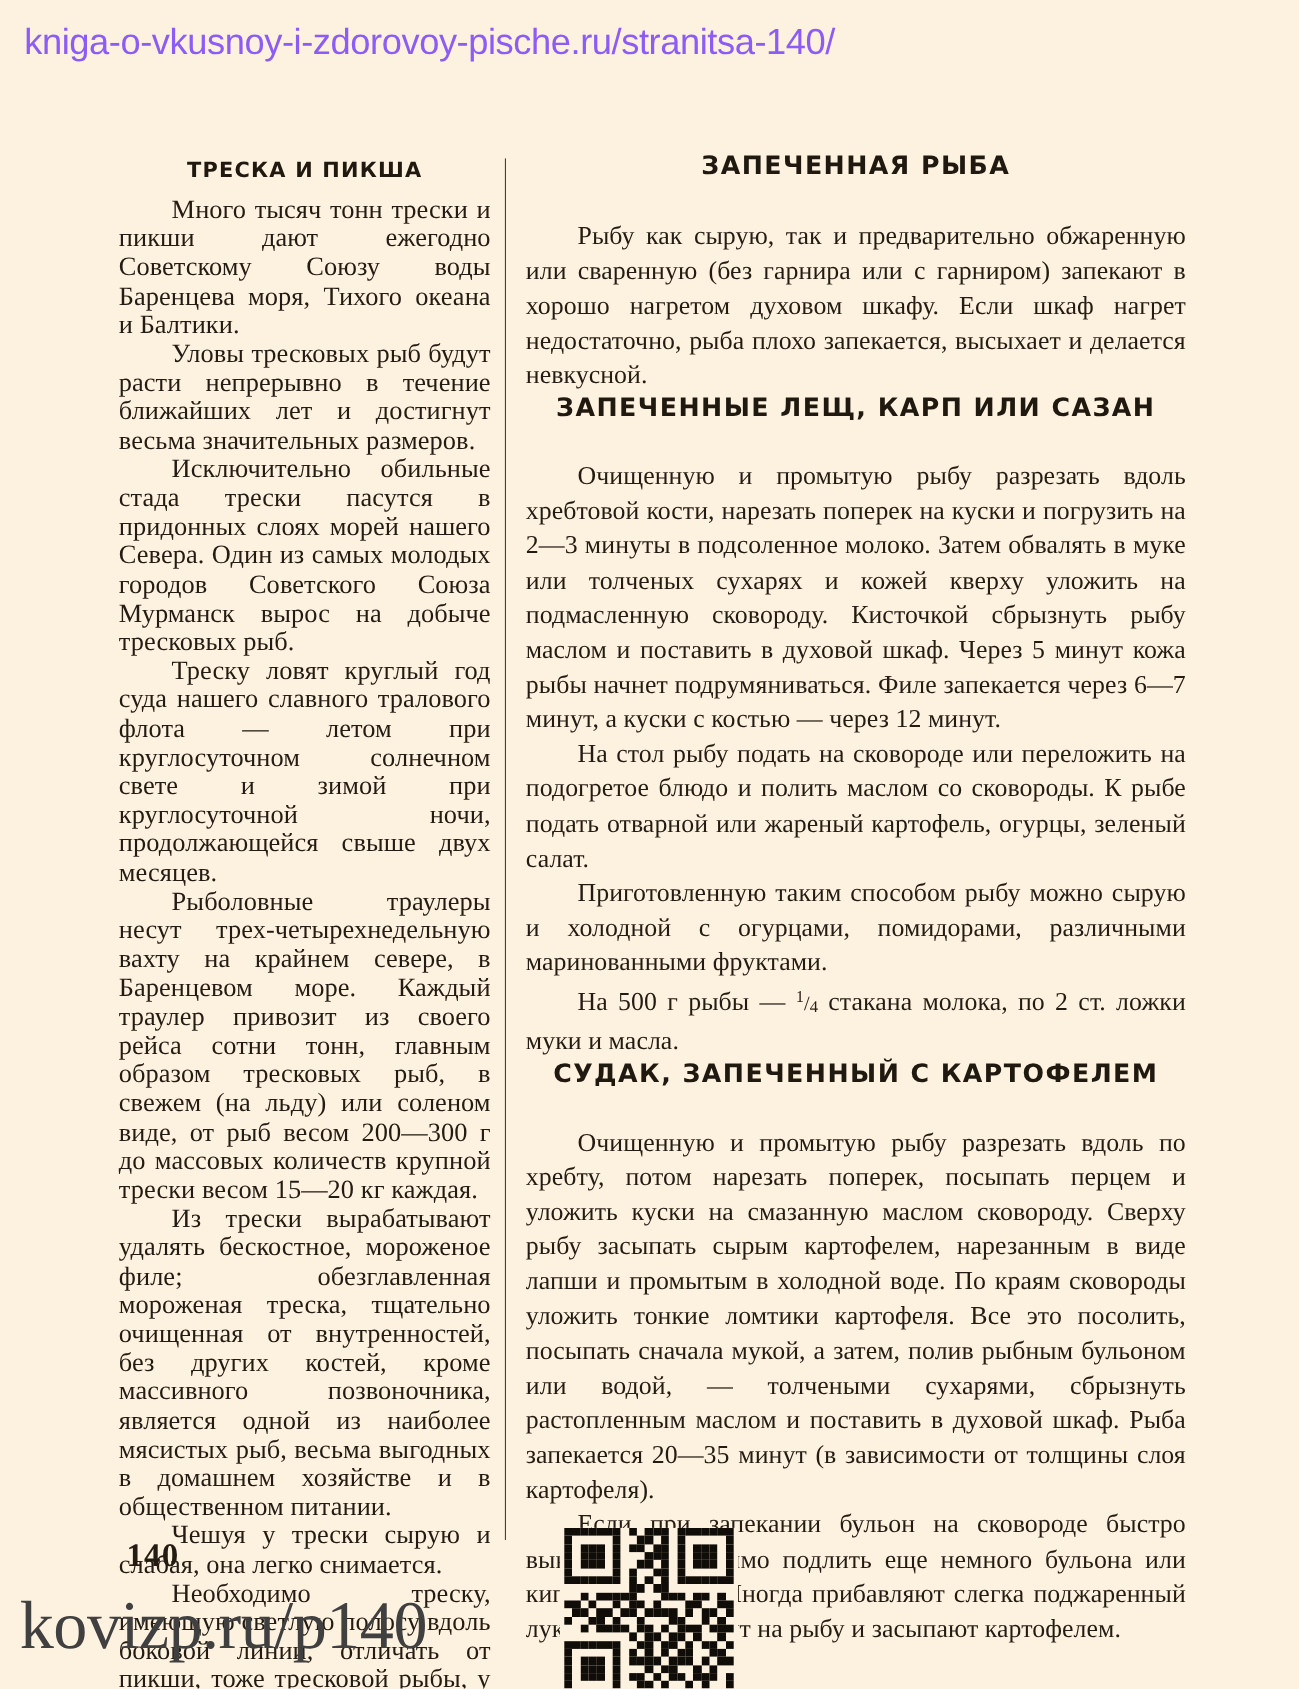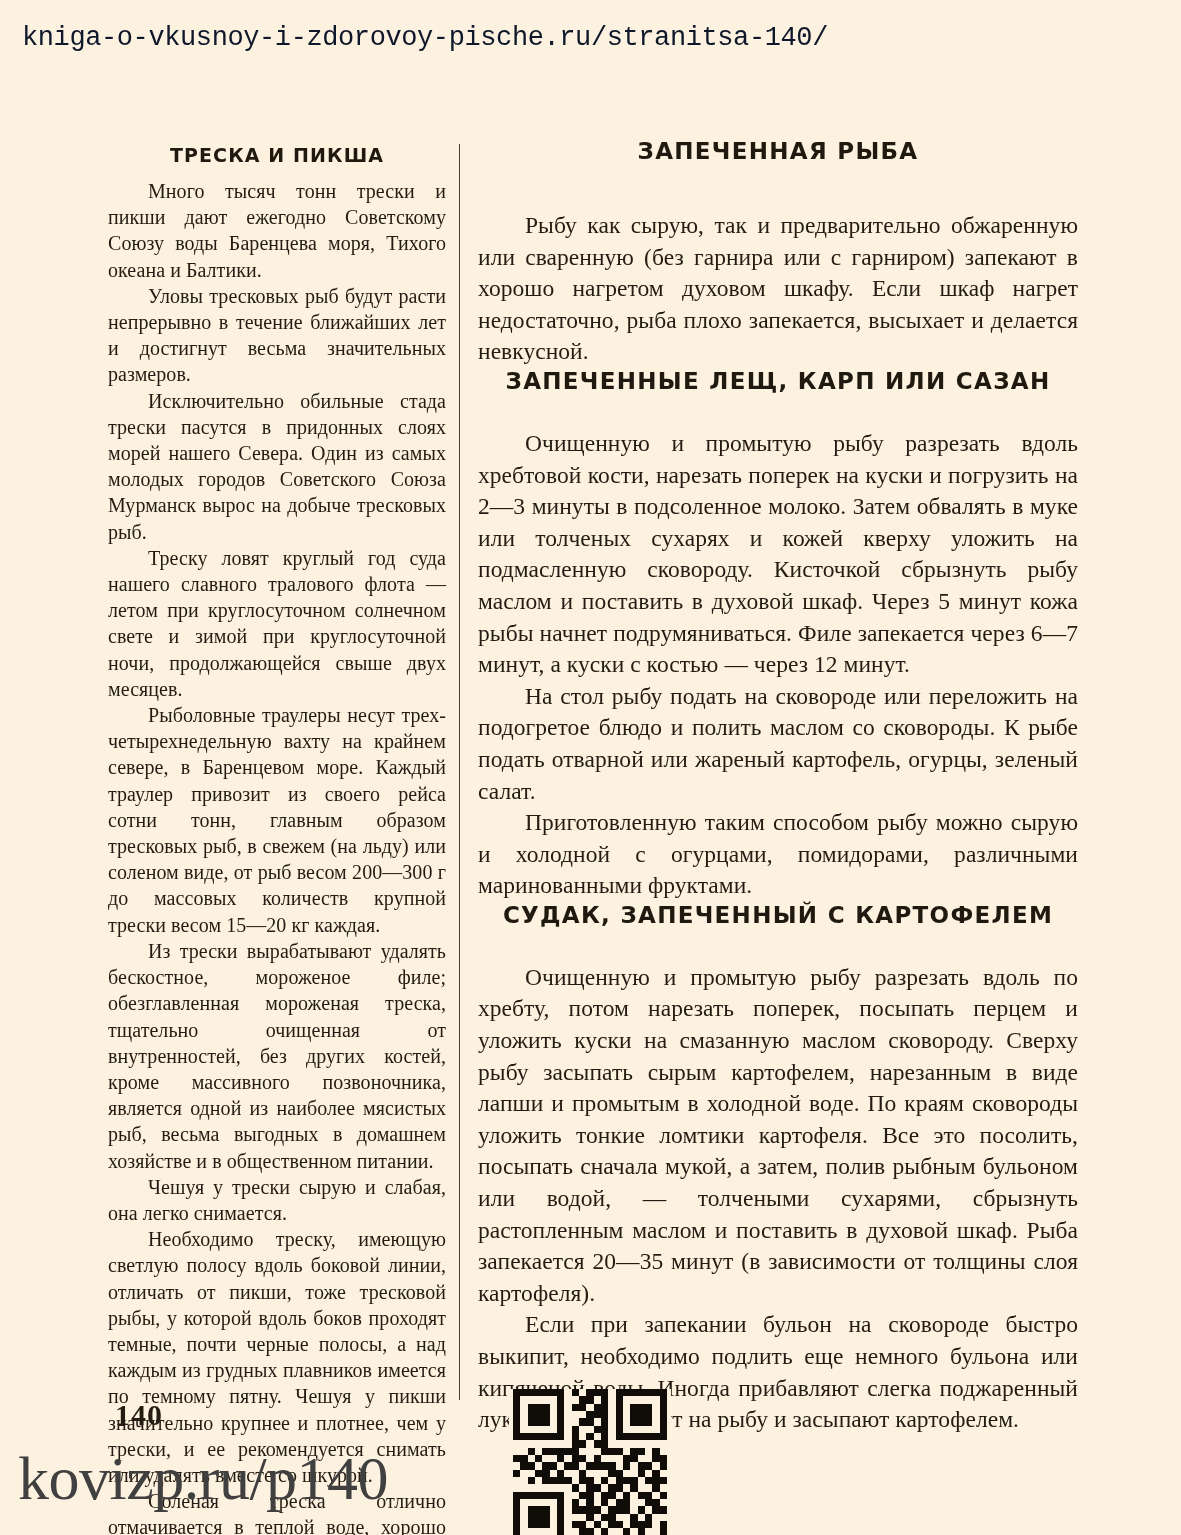--- a/index.html
+++ b/index.html
@@ -14,25 +14,25 @@
     color: #1f1a14;
     position: relative;
     overflow: hidden;
   }
 
   
   .header-url {
     position: absolute;
     left: 22px;
     top: 18px;
-    font-family: Liberation Mono, monospace;
-    font-size: 27px;
+    font-family: Liberation Sans, sans-serif;
+    font-size: 33px;
     line-height: 40px;
     letter-spacing: -0.4px;
-    color: #0f172a;
+    color: #8b5cf6;
     white-space: nowrap;
   }
 
   
   .page {
     position: absolute;
     left: 0;
     top: 130px;
     width: 1004px;
     height: 1270px;
@@ -71,33 +71,33 @@
   }
   .col-left h2.sect {
     font-size: 19px;
     letter-spacing: 1.1px;
     margin-bottom: 12px;
   }
   .col-right h2.sect {
     font-size: 23px;
     letter-spacing: 1.3px;
   }
-  .col-right h2.sect.first { margin-bottom: 46px; }
+  .col-right h2.sect.first { margin-bottom: 36px; }
   .col-right h2.sect.mid { margin-bottom: 34px; }
 
   
   p.para {
     margin: 0;
     text-align: justify;
     text-indent: 2.0em;
     hyphens: manual;
     color: #241c12;
   }
   .col-left p.para {
-    font-size: 20px;
+    font-size: 24px;
     line-height: 26.2px;
     letter-spacing: 0.05px;
   }
   .col-right p.para {
     font-size: 23.5px;
     line-height: 31.6px;
     letter-spacing: 0.05px;
   }
 
   .frac { font-size: 0.78em; }
@@ -178,20 +178,21 @@
     <h2 class="sect first">ЗАПЕЧЕННАЯ РЫБА</h2>
 
     <p class="para">Рыбу как сырую, так и предварительно обжаренную или сваренную (без гарнира или с гарниром) запекают в хорошо нагретом духовом шкафу. Если шкаф нагрет недостаточно, рыба плохо запекается, высыхает и делается невкусной.</p>
 
     <h2 class="sect mid">ЗАПЕЧЕННЫЕ ЛЕЩ, КАРП ИЛИ САЗАН</h2>
 
     <p class="para">Очищенную и промытую рыбу разрезать вдоль хребтовой кости, нарезать поперек на куски и погрузить на 2—3 минуты в подсоленное молоко. Затем обвалять в муке или толченых сухарях и кожей кверху уложить на подмасленную сковороду. Кисточкой сбрызнуть рыбу маслом и поставить в духовой шкаф. Через 5 минут кожа рыбы начнет подрумяниваться. Филе запекается через 6—7 минут, а куски с костью — через 12 минут.</p>
     <p class="para">На стол рыбу подать на сковороде или переложить на подогретое блюдо и полить маслом со сковороды. К рыбе подать отварной или жареный картофель, огурцы, зеленый салат.</p>
     <p class="para">Приготовленную таким способом рыбу можно сырую и холодной с огурцами, помидорами, различными маринованными фруктами.</p>
 
+    <p class="para"><span>На 500 г рыбы — </span><span class="frac"><sup>1</sup>/<sub>4</sub></span><span> стакана молока, по 2 ст. ложки муки и масла.</span></p>
 
     <h2 class="sect mid">СУДАК, ЗАПЕЧЕННЫЙ С КАРТОФЕЛЕМ</h2>
 
     <p class="para">Очищенную и промытую рыбу разрезать вдоль по хребту, потом нарезать поперек, посыпать перцем и уложить куски на смазанную маслом сковороду. Сверху рыбу засыпать сырым картофелем, нарезанным в виде лапши и промытым в холодной воде. По краям сковороды уложить тонкие ломтики картофеля. Все это посолить, посыпать сначала мукой, а затем, полив рыбным бульоном или водой, — толчеными сухарями, сбрызнуть растопленным маслом и поставить в духовой шкаф. Рыба запекается 20—35 минут (в зависимости от толщины слоя картофеля).</p>
     <p class="para">Если при запекании бульон на сковороде быстро выкипит, необходимо подлить еще немного бульона или кипяченой воды. Иногда прибавляют слегка поджаренный лук, который кладут на рыбу и засыпают картофелем.</p>
 
   </div>
 </div>
 
 <div class="page-number">140</div>

